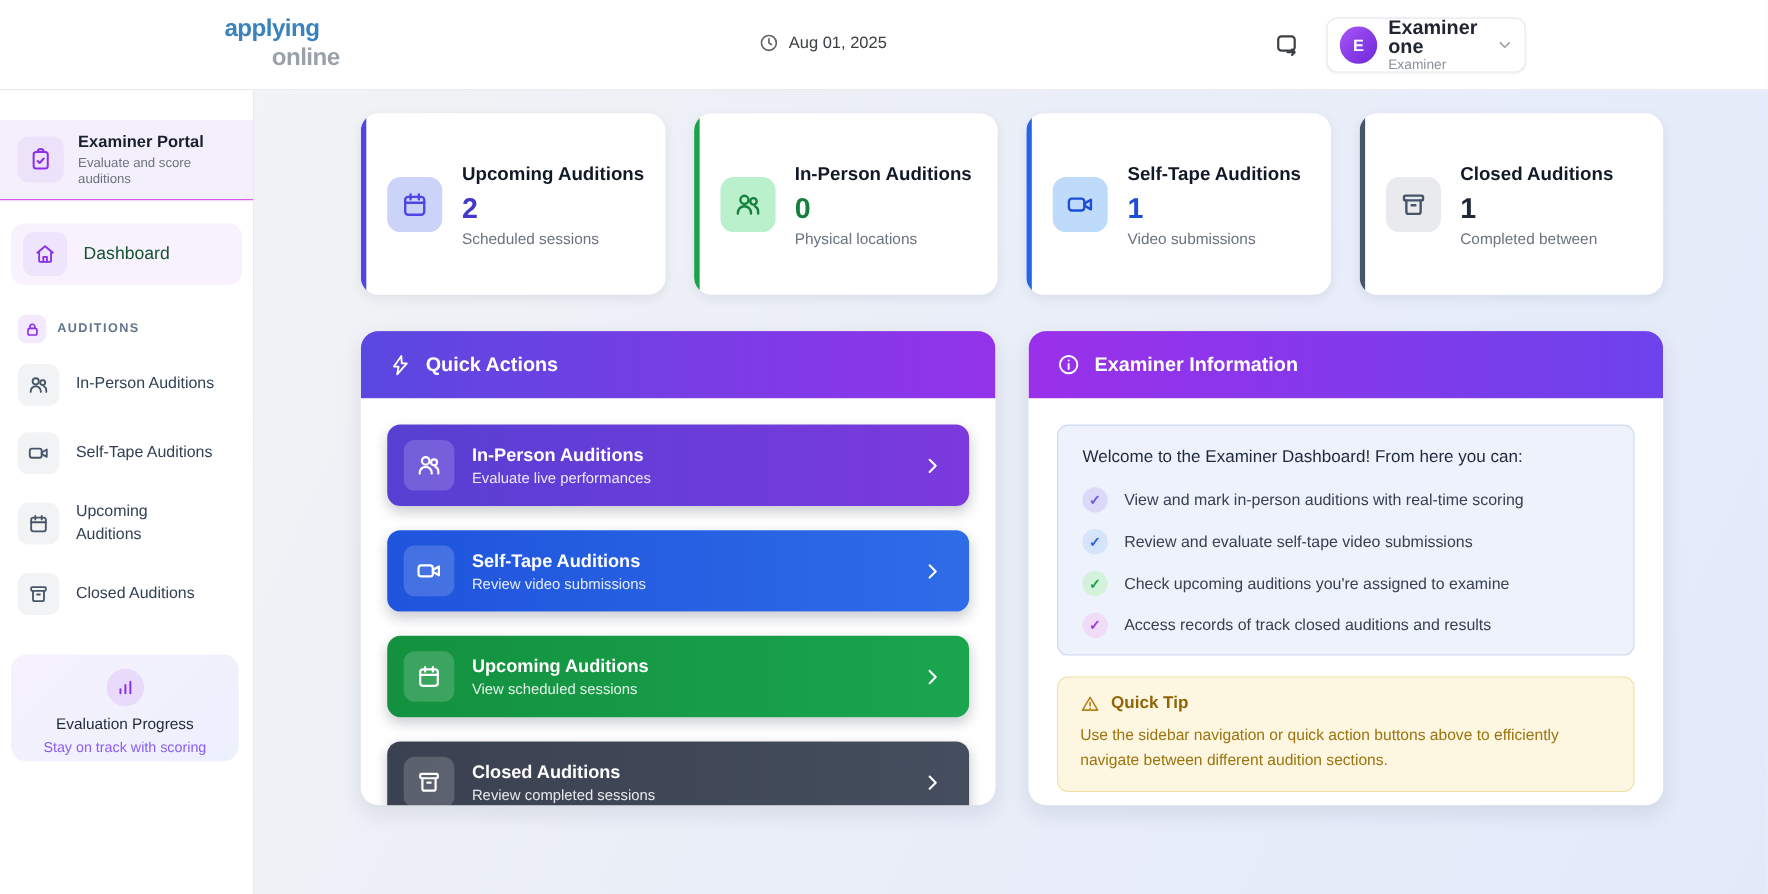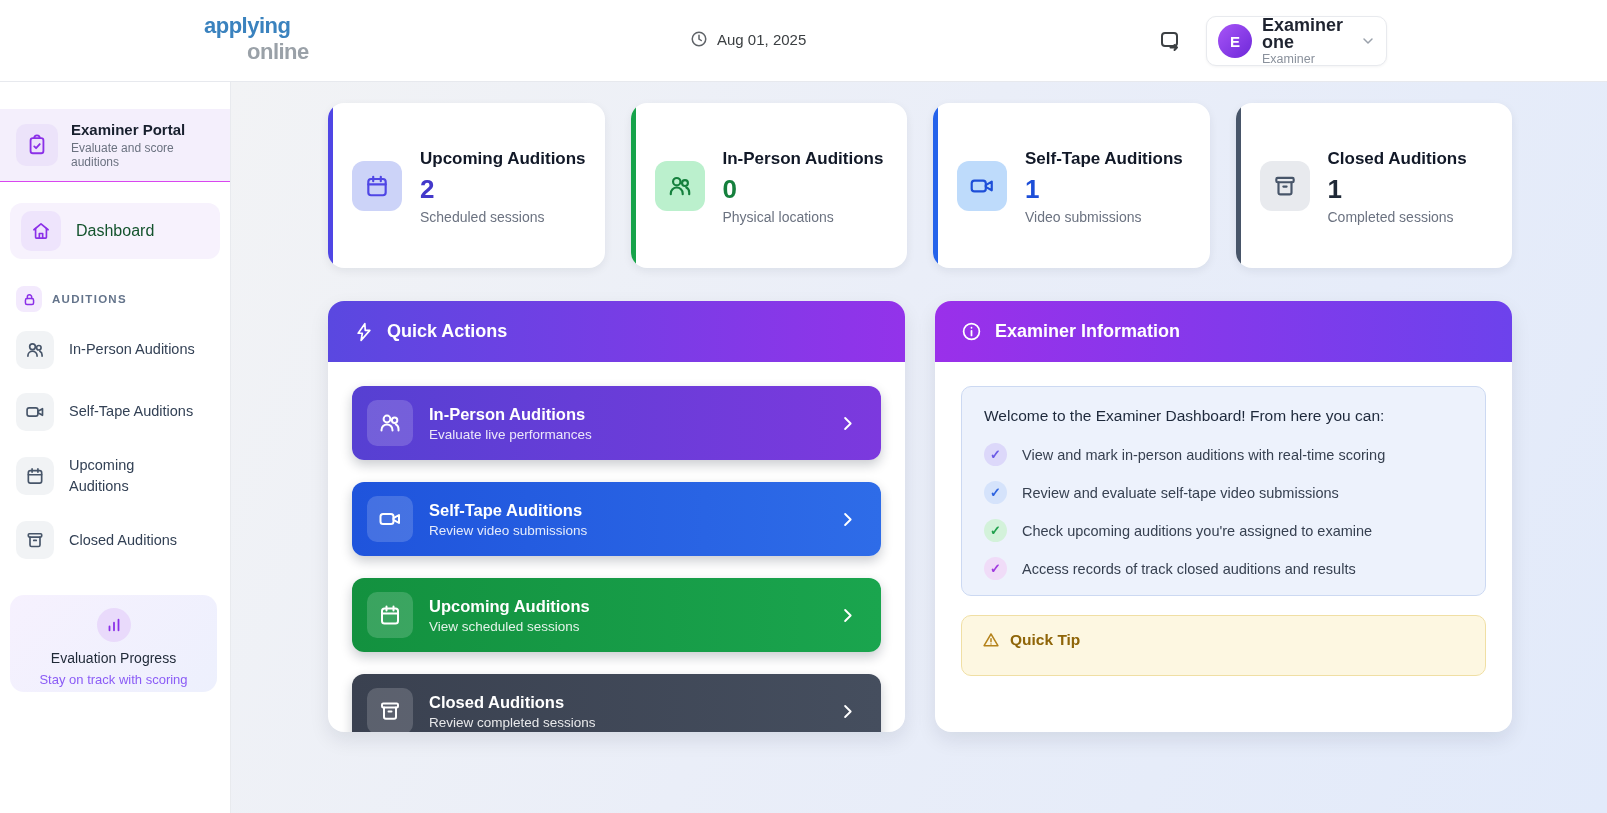--- a/index.html
+++ b/index.html
@@ -303,21 +303,21 @@
       <div class="stat-ic" style="background:#e8eaee;color:#475569">
         <svg viewBox="0 0 24 24" width="26" height="26" fill="none" stroke="currentColor" stroke-width="2" stroke-linecap="round" stroke-linejoin="round">
             <rect x="4" y="4.5" width="16" height="4" rx="1.2"></rect>
             <path d="M6 8.5V18a1.8 1.8 0 0 0 1.8 1.8h8.4A1.8 1.8 0 0 0 18 18V8.5"></path>
             <path d="M10.5 12.5h3"></path>
           </svg>
       </div>
       <div>
         <div class="stat-title">Closed Auditions</div>
         <div class="stat-value" style="color:#1f2937">1</div>
-        <div class="stat-sub">Completed sessions</div>
+        <div class="stat-sub">Completed between</div>
       </div>
     </div>
   </div>
 
   <div class="panels">
 
     <div class="panel">
       <div class="panel-head qa">
         <span>
           <svg viewBox="0 0 24 24" width="20" height="20" fill="none" stroke="currentColor" stroke-width="2" stroke-linecap="round" stroke-linejoin="round">
@@ -442,17 +442,18 @@
           <div class="tip-head">
             <span>
               <svg viewBox="0 0 24 24" width="18" height="18" fill="none" stroke="currentColor" stroke-width="2" stroke-linecap="round" stroke-linejoin="round">
                   <path d="M12 4 2.8 19.5h18.4L12 4z"></path>
                   <path d="M12 10.2v4.2"></path>
                   <path d="M12 17.2v.2"></path>
                 </svg>
             </span>
             <span>Quick Tip</span>
           </div>
+          <div class="tip-text">Use the sidebar navigation or quick action buttons above to efficiently navigate between different audition sections.</div>
         </div>
       </div>
     </div>
   </div>
 </div>
 
 </body></html>

